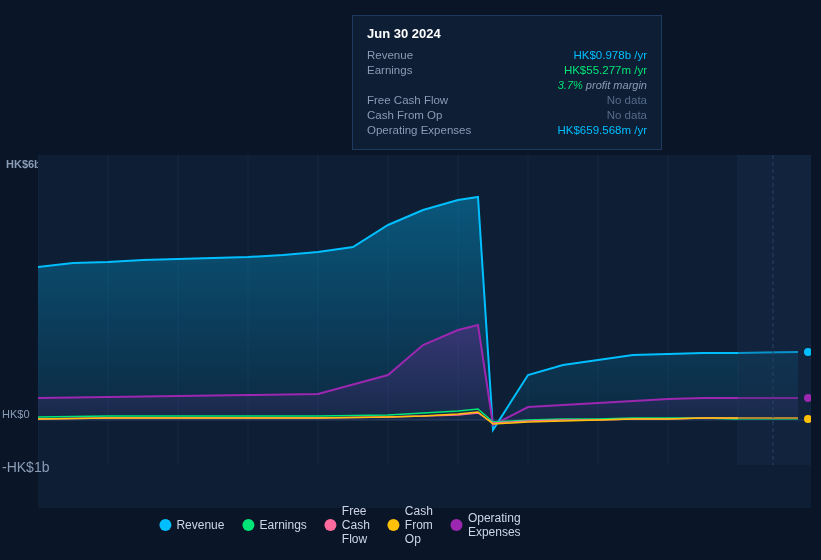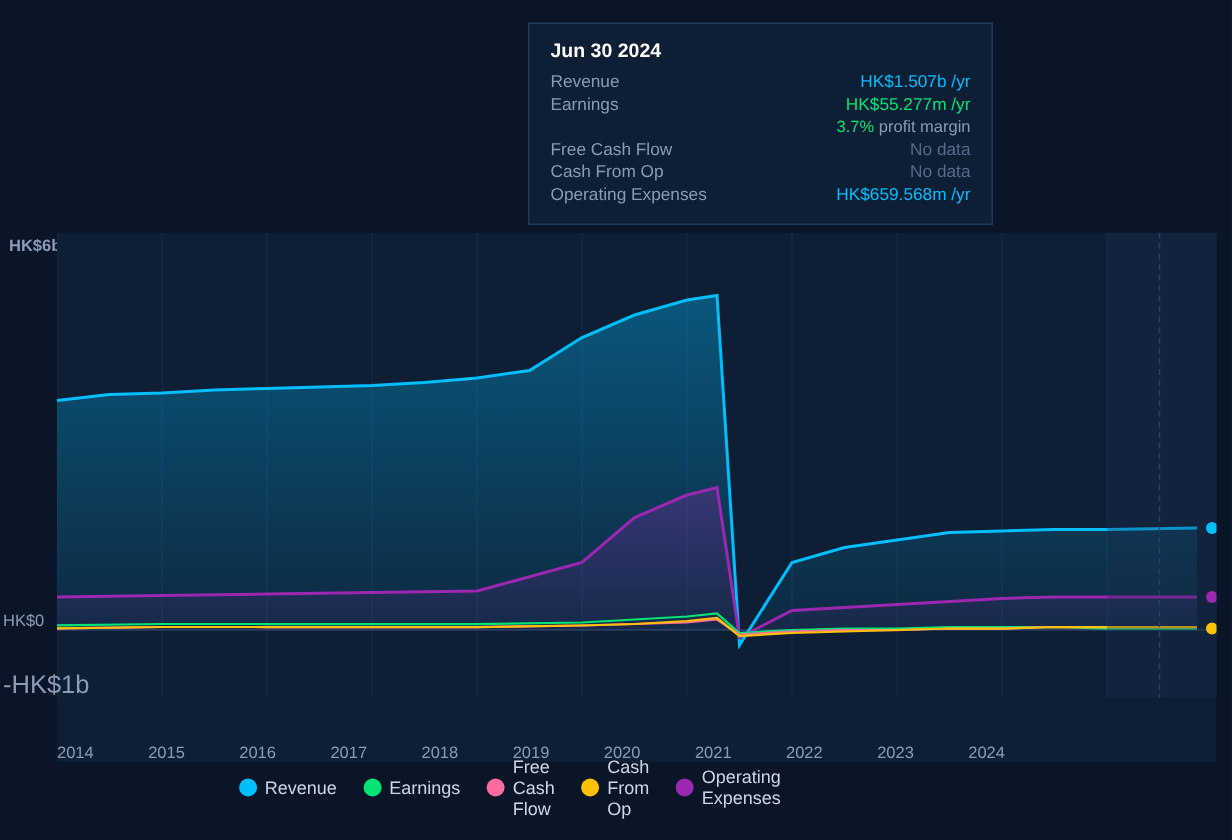--- a/index.html
+++ b/index.html
@@ -57,20 +57,21 @@
       text-align: left;
     }
 
     .tooltip-value.cyan { color: #00bfff; }
     .tooltip-value.green { color: #00e676; padding-left: 35px; }
     .tooltip-value.muted { color: #556b8a; text-align: right; }
 
     .profit-margin {
       color: #8a9bb5;
       font-size: 11px;
+      font-style: italic;
     }
     .profit-margin span { color: #00e676; }
 
     
     .y-label {
       position: absolute;
       left: 6px;
       color: #8a9bb5;
       font-size: 11px;
     }
@@ -123,21 +124,21 @@
 </head>
 <body>
 
 <div class="chart-container">
 
   <div class="tooltip-box">
     <div class="tooltip-title">Jun 30 2024</div>
 
     <div class="tooltip-row">
       <span class="tooltip-label">Revenue</span>
-      <span class="tooltip-value cyan">HK$1.507b /yr</span>
+      <span class="tooltip-value cyan">HK$0.978b /yr</span>
     </div>
     <div class="tooltip-row">
       <span class="tooltip-label">Earnings</span>
       <span class="tooltip-value green">HK$55.277m /yr</span>
     </div>
     <div class="tooltip-row">
       <span class="tooltip-label"></span>
       <span class="tooltip-value profit-margin"><span>3.7%</span> profit margin</span>
     </div>
     <div class="tooltip-row">
@@ -211,37 +212,24 @@
     <circle cx="770" cy="197" r="4" fill="#00bfff"></circle>
     <circle cx="770" cy="243" r="4" fill="#9c27b0"></circle>
     <circle cx="770" cy="264" r="4" fill="#ffc107"></circle>
 
   </svg>
 
   <div style="position:absolute; left:2px; top:408px; color:#8a9bb5; font-size:11px;">
     <span>HK$0</span>
   </div>
 
-  <div style="position:absolute; left:2px; top:447px; color:#8a9bb5; font-size:17px;text-align:right;">
+  <div style="position:absolute; left:2px; top:459px; color:#8a9bb5; font-size:14px;text-align:right;">
     <span>-HK$1b</span>
   </div>
 
-  <div class="x-labels">
-    <span class="x-label">2014</span>
-    <span class="x-label">2015</span>
-    <span class="x-label">2016</span>
-    <span class="x-label">2017</span>
-    <span class="x-label">2018</span>
-    <span class="x-label">2019</span>
-    <span class="x-label">2020</span>
-    <span class="x-label">2021</span>
-    <span class="x-label">2022</span>
-    <span class="x-label">2023</span>
-    <span class="x-label">2024</span>
-  </div>
 
   <div class="legend">
     <div class="legend-item">
       <div class="legend-dot" style="background:#00bfff;"></div>
       <span class="legend-label">Revenue</span>
     </div>
     <div class="legend-item">
       <div class="legend-dot" style="background:#00e676;"></div>
       <span class="legend-label">Earnings</span>
     </div>

